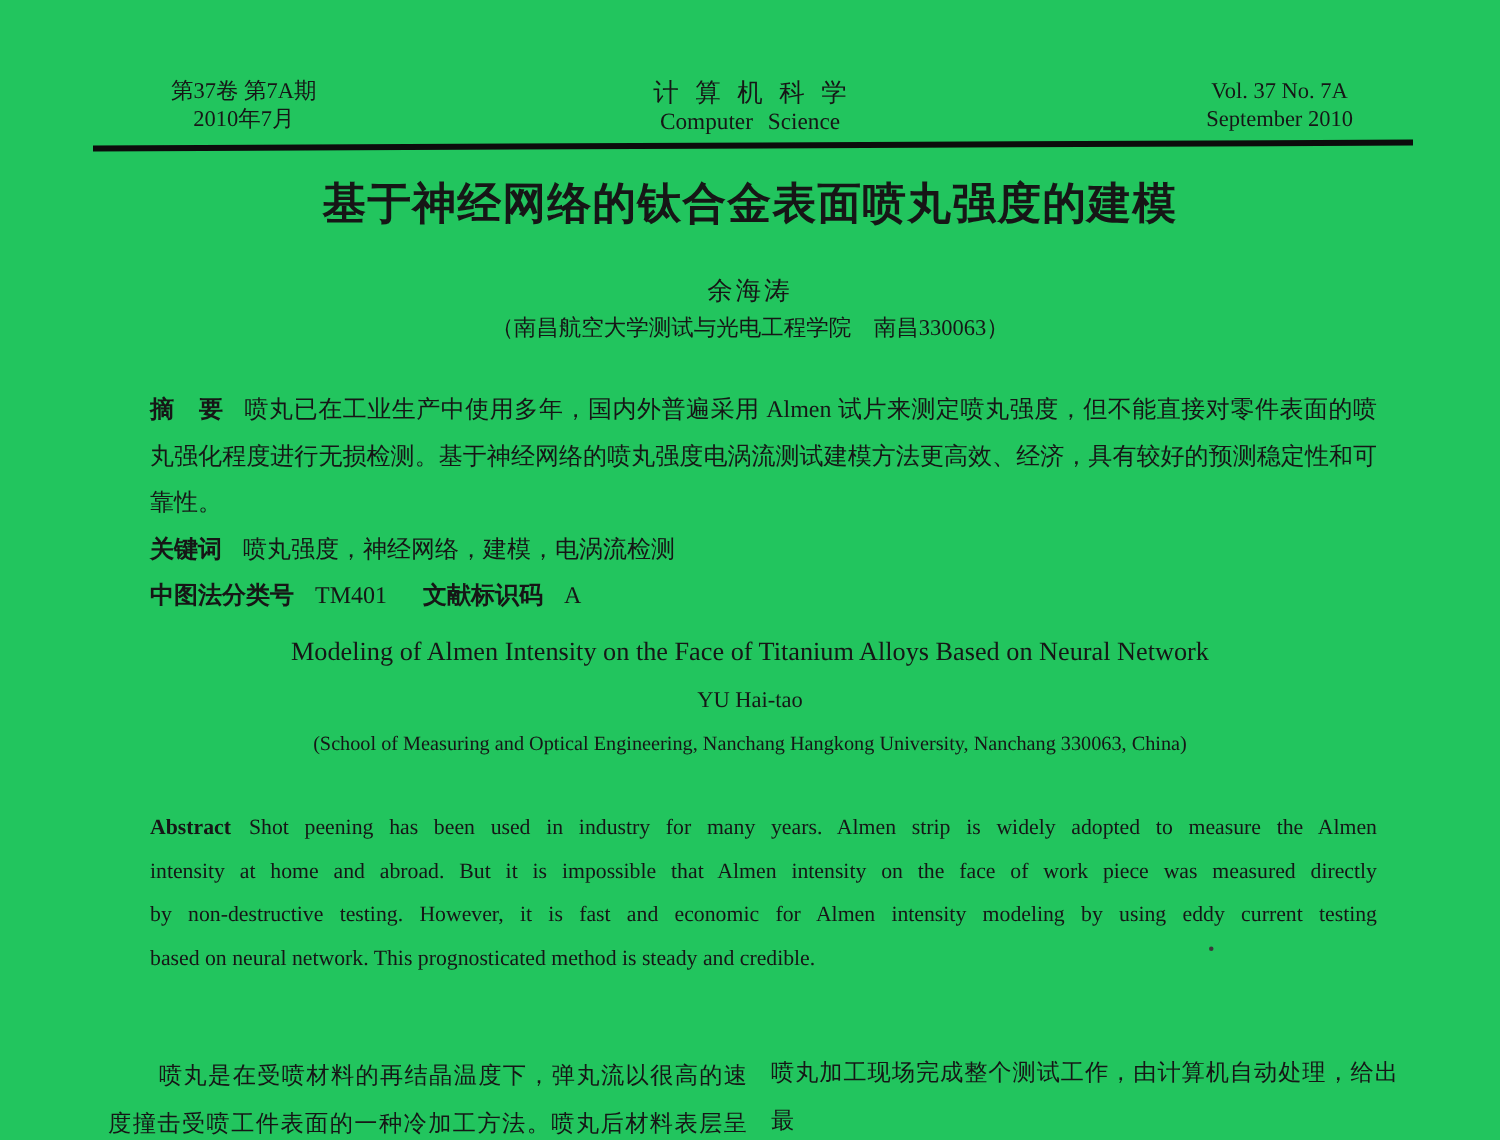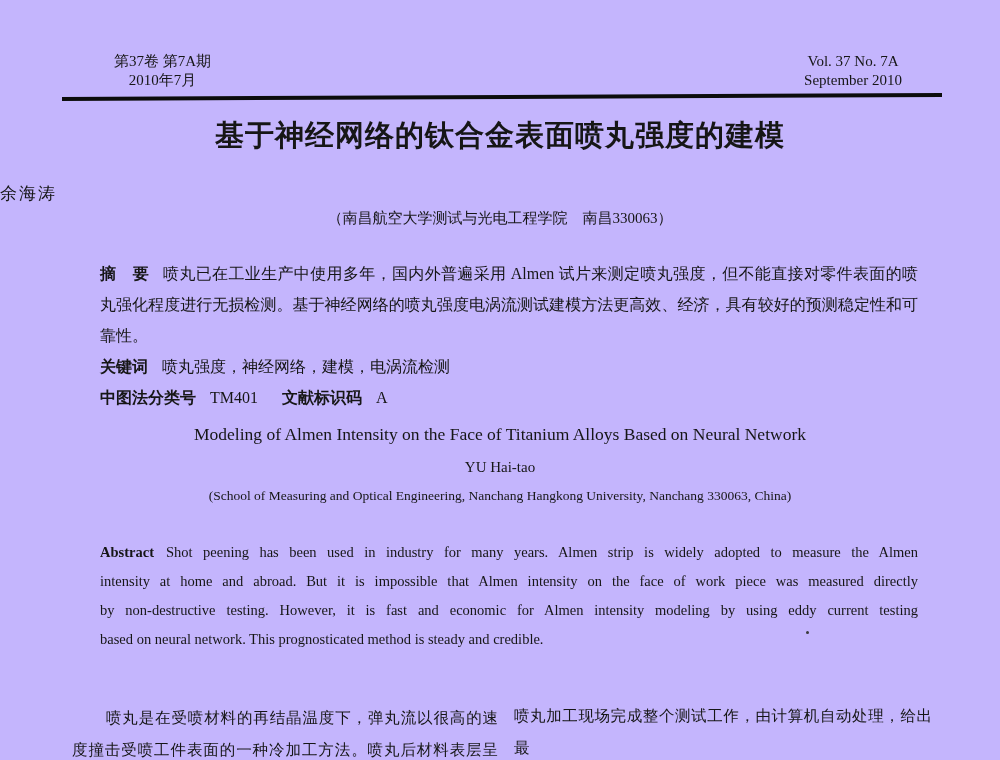--- a/index.html
+++ b/index.html
@@ -1,39 +1,39 @@
 <!DOCTYPE html>
 <html lang="zh"><head>
 <meta charset="utf-8">
 <style>
   html,body{margin:0;padding:0;background:#e8e8e8;}
   .page{
     position:relative;
     width:1000px;height:760px;
     margin:0 auto;
-    background:#c4b5fd;
+    background:#22c55e;
     color:#161616;
     font-family:"Liberation Serif","DejaVu Serif",serif;
     overflow:hidden;
   }
   .abs{position:absolute;}
   
   .hdr-left{left:70px;top:52px;width:185px;text-align:center;font-size:15px;line-height:19px;}
   .hdr-center{left:0;right:0;top:52px;text-align:center;}
   .jname-cn{font-size:17px;letter-spacing:11px;line-height:20px;text-indent:11px;}
   .jname-en{font-size:15.5px;line-height:19px;word-spacing:6px;}
   .hdr-right{right:98px;top:52px;text-align:center;font-size:15px;line-height:19px;}
   .rule{left:62px;right:58px;top:95px;height:4px;background:#0c0c0c;transform:rotate(-0.25deg);}
   
   .title-cn{
     left:0;right:0;top:116px;text-align:center;
     font-family:"Liberation Sans","DejaVu Sans",sans-serif;
     font-weight:bold;font-size:29px;letter-spacing:1px;
   }
-  .author-cn{left:0;right:0;top:182px;font-size:17px;letter-spacing:2px;}
+  .author-cn{left:0;right:0;top:182px;text-align:center;font-size:17px;letter-spacing:2px;}
   .affil-cn{left:0;right:0;top:209px;text-align:center;font-size:15px;}
   .front{left:100px;width:818px;top:258px;font-size:16px;line-height:31px;}
   .front .line{text-align:justify;}
   .front .line.full{text-align-last:justify;}
   .lbl{
     font-family:"Liberation Sans","DejaVu Sans",sans-serif;
     font-weight:bold;
   }
   .lbl.gap{margin-right:14px;}
   .kw-line{margin-top:0;}
@@ -62,20 +62,24 @@
 </head>
 <body>
 
 <div class="page">
 
   <div class="abs hdr-left">
     <div>第37卷 第7A期</div>
     <div>2010年7月</div>
   </div>
 
+  <div class="abs hdr-center">
+    <div class="jname-cn">计算机科学</div>
+    <div class="jname-en">Computer Science</div>
+  </div>
 
   <div class="abs hdr-right">
     <div>Vol. 37 No. 7A</div>
     <div>September 2010</div>
   </div>
 
   <div class="abs rule"></div>
 
   <div class="abs title-cn">基于神经网络的钛合金表面喷丸强度的建模</div>
   <div class="abs author-cn">余海涛</div>

